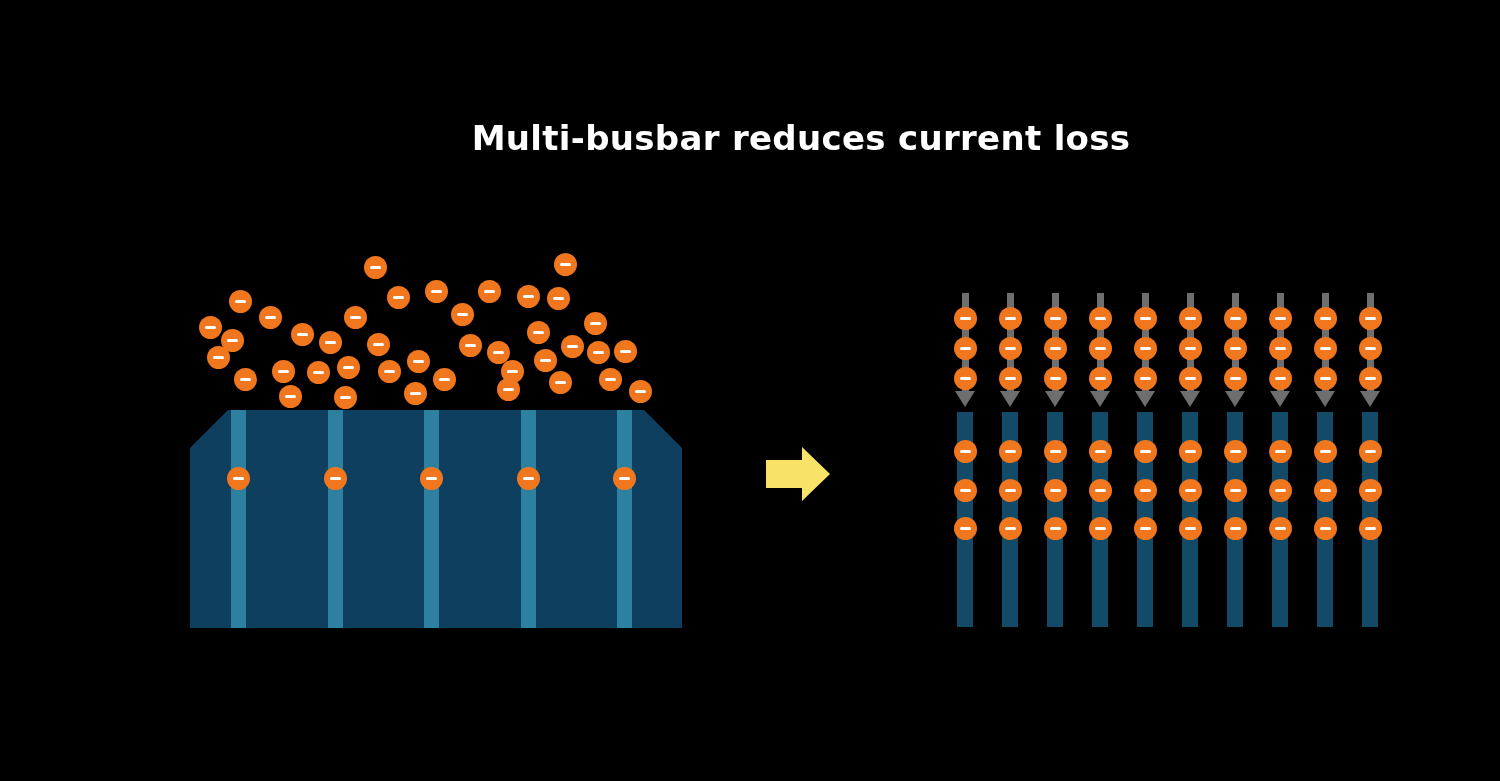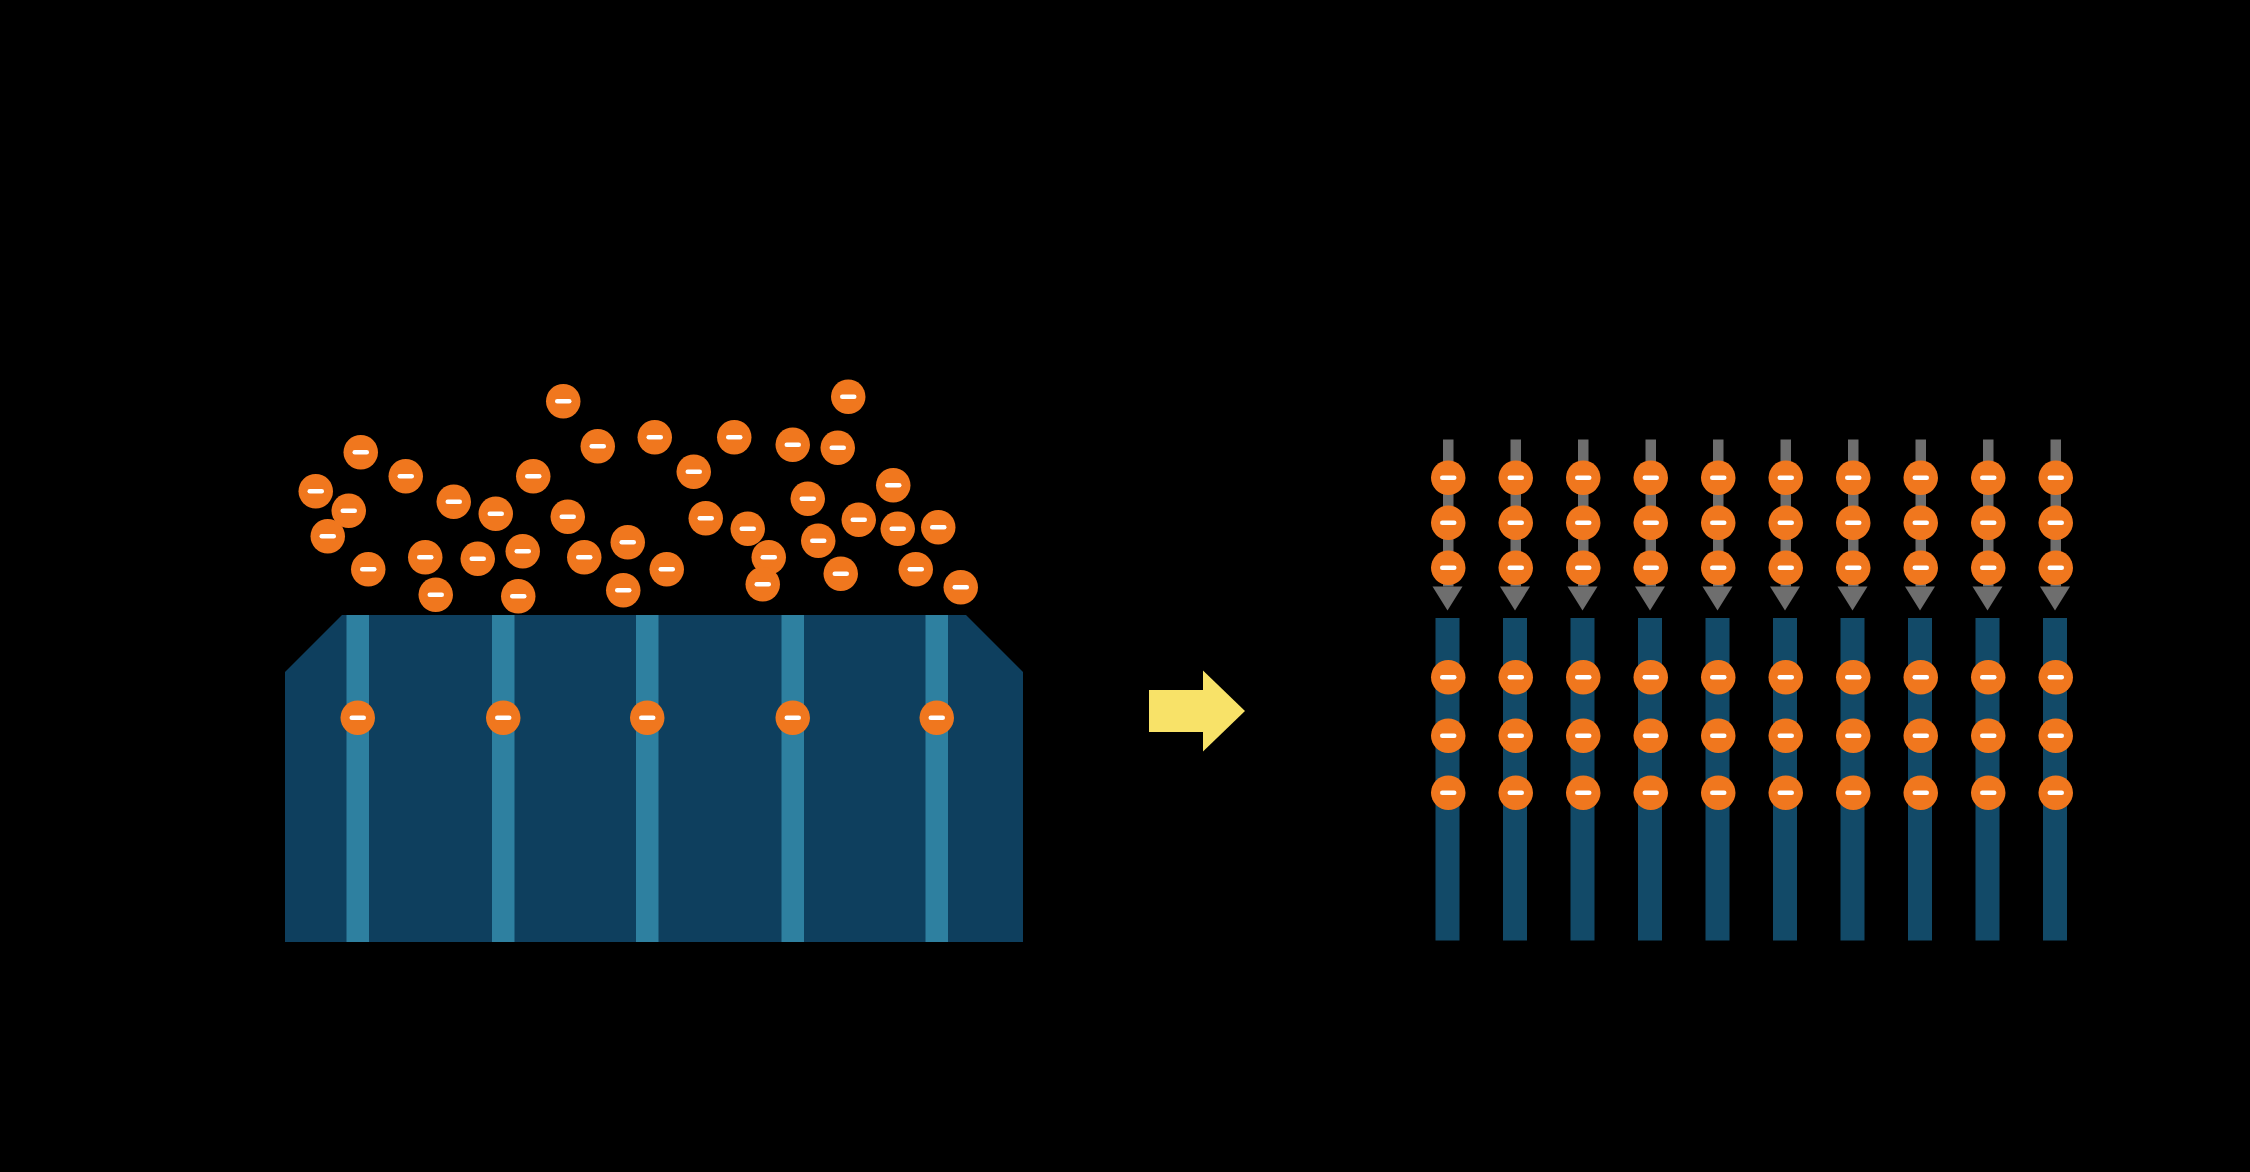--- a/index.html
+++ b/index.html
@@ -73,20 +73,21 @@
   .flow-head {
     position: absolute;
     width: 0;
     height: 0;
   }
 </style>
 </head>
 <body>
 
 <div id="canvas">
+  <div class="title">Multi-busbar reduces current loss</div>
 <div class="panel" style="left: 190px; top: 410px; width: 492px; height: 218px; clip-path: polygon(38px 0px, calc(100% - 38px) 0px, 100% 38px, 100% 100%, 0px 100%, 0px 38px);">
       <div class="stripe" style="left: 40.5px; width: 15px;"></div>
       <div class="stripe" style="left: 137.5px; width: 15px;"></div>
       <div class="stripe" style="left: 233.5px; width: 15px;"></div>
       <div class="stripe" style="left: 330.5px; width: 15px;"></div>
       <div class="stripe" style="left: 426.5px; width: 15px;"></div>
     </div>
     <div class="electron" style="left: 226.5px; top: 466.5px; width: 23px; height: 23px;"></div>
     <div class="electron" style="left: 323.5px; top: 466.5px; width: 23px; height: 23px;"></div>
     <div class="electron" style="left: 419.5px; top: 466.5px; width: 23px; height: 23px;"></div>

